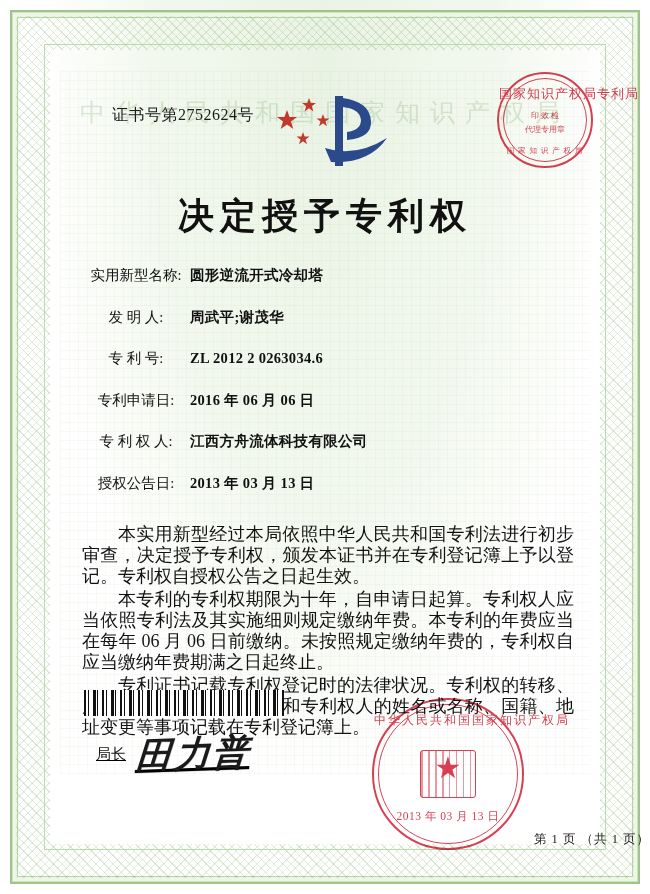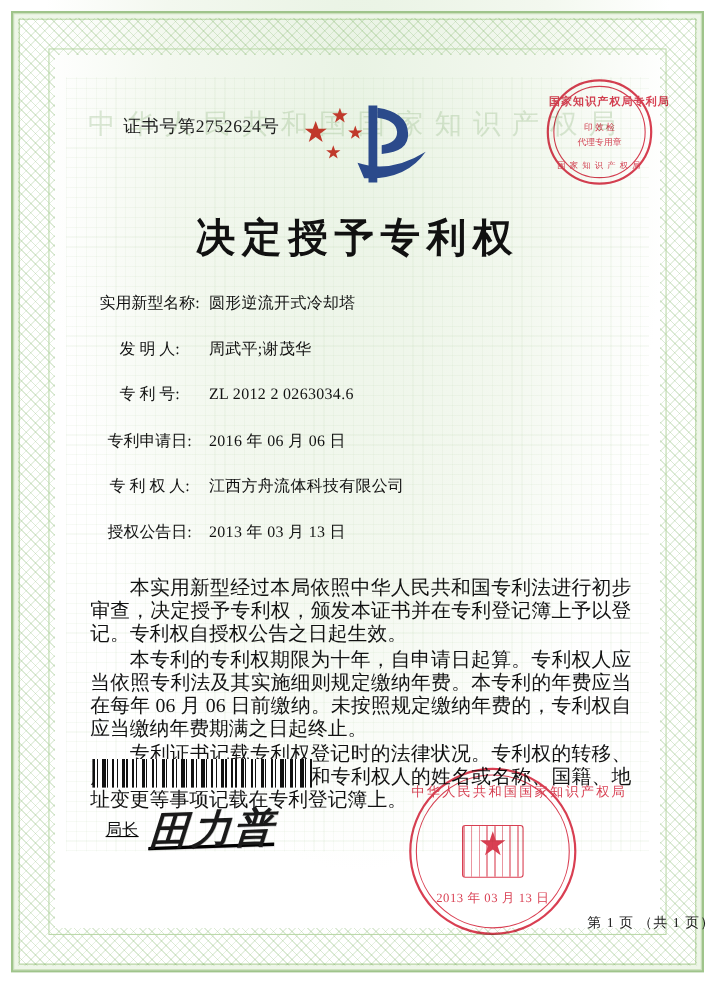--- a/index.html
+++ b/index.html
@@ -121,20 +121,21 @@
     text-align: center;
   }
   .field-label {
     width: 108px;
     flex: 0 0 108px;
     letter-spacing: 0px;
     white-space: nowrap;
   }
   .field-value {
     letter-spacing: .3px;
+    font-weight: bold;
   }
 
   .paragraphs {
     position: absolute;
     left: 82px;
     top: 524px;
     width: 492px;
     font-size: 18px;
     line-height: 21px;
     color: #121212;
@@ -219,21 +220,21 @@
   .seal-bottom .seal-star { font-size: 30px; top: 46%; }
   .seal-arc {
     position: absolute;
     left: 0; right: 0;
     text-align: center;
     font-size: 8.5px;
     letter-spacing: 1px;
     color: #d4243a;
     white-space: nowrap;
   }
-  .seal-top .seal-arc-top { top: 11px; font-size: 10px; font-weight: bold; }
+  .seal-top .seal-arc-top { top: 11px; font-size: 13px; }
   .seal-top .seal-arc-mid { top: 36px; font-size: 8px; letter-spacing: 0; }
   .seal-top .seal-arc-mid2 { top: 50px; font-size: 8px; letter-spacing: 0; }
   .seal-top .seal-arc-bot { bottom: 10px; font-size: 7.5px; }
 
   .seal-bottom .seal-arc-top {
     top: 12px;
     font-size: 12px;
     letter-spacing: 2px;
   }
   .seal-bottom .seal-date {

